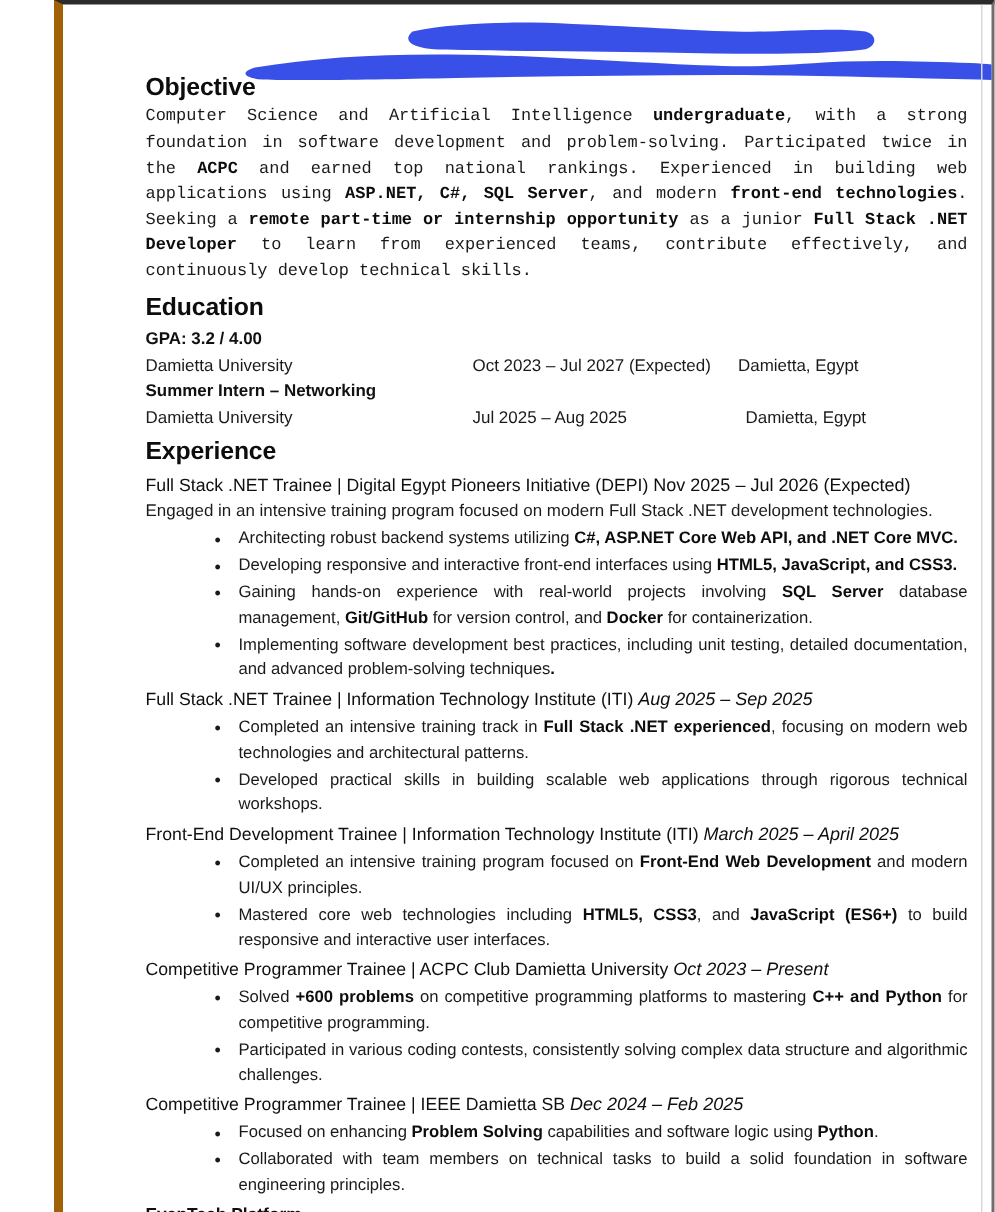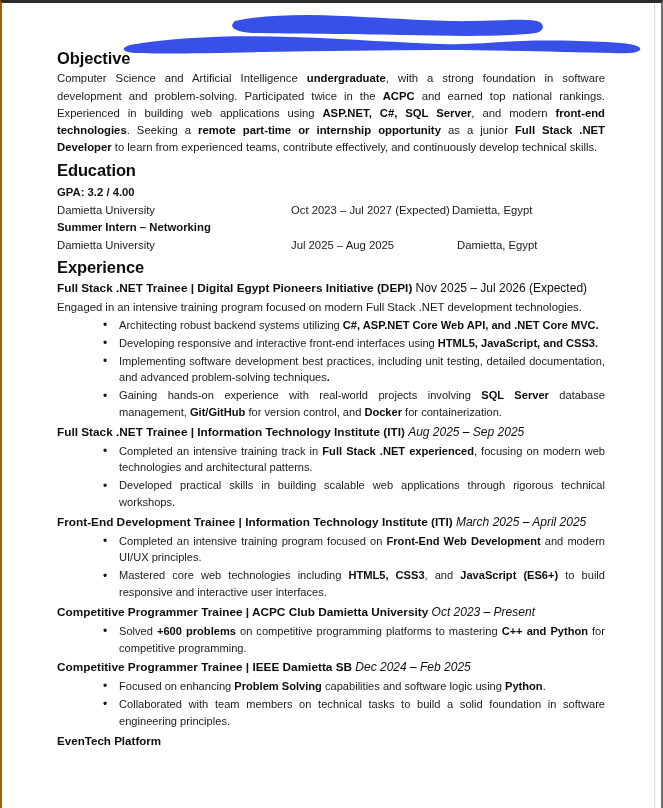--- a/index.html
+++ b/index.html
@@ -15,23 +15,24 @@
     overflow: hidden;
     position: relative;
   }
 
   
   #page {
     position: absolute;
     inset: 0;
     background: #ffffff;
     border-top: 3px solid #2b2b2b;
-    border-left: 2px solid #a16207;
+    border-left: 6px solid #a16207;
     border-right: 2px solid #6e6e6e;
     overflow: hidden;
+    margin-left: 36px;
   }
   #page::after {
     
     content: "";
     position: absolute;
     top: 0; right: 6px; bottom: 0;
     width: 1px;
     background: #d8d8d8;
     pointer-events: none;
   }
@@ -62,49 +63,50 @@
     color: #0d0d0d;
   }
   h2.section:first-child { margin-top: 0; }
 
   p.para {
     font-size: 11.3px;
     line-height: 1.52;
     margin: 0 0 1px 0;
     text-align: justify;
     color: #1a1a1a;
+    font-family: Liberation Mono, monospace;
   }
 
   .edu-line {
     font-size: 11.3px;
     line-height: 1.62;
     color: #1a1a1a;
     position: relative;
     height: 17px;
   }
   .edu-line .c1 { position: absolute; left: 0;     white-space: nowrap; }
-  .edu-line .c2 { position: absolute; left: 234px; white-space: nowrap; }
+  .edu-line .c2 { position: absolute; left: 218px; white-space: nowrap; }
   .edu-line .c3 { position: absolute; left: 395px; white-space: nowrap; }
   .edu-line.shift .c3 { left: 400px; }
 
   .sub-bold {
     font-size: 11.3px;
     font-weight: bold;
     line-height: 1.6;
     color: #111;
     margin: 0;
   }
 
   .role {
     font-size: 11.8px;
     line-height: 1.55;
     margin: 2px 0 0 0;
     color: #0f0f0f;
   }
-  .role .title { font-weight: bold; }
+  .role .title { font-weight: normal; }
   .role .dates { font-weight: normal; font-size: 12px; }
   .role .dates.ital { font-style: italic; }
 
   .role-desc {
     font-size: 11.3px;
     line-height: 1.5;
     margin: 1px 0 0 0;
     color: #1a1a1a;
   }
 
@@ -180,36 +182,37 @@
       <span class="c3">Damietta, Egypt</span>
     </div>
 
     <h2 class="section">Experience</h2>
     <div>
         <p class="role"><span class="title">Full Stack .NET Trainee | Digital Egypt Pioneers Initiative (DEPI)</span> <span class="dates">Nov 2025 – Jul 2026 (Expected)</span></p>
         <p class="role-desc">Engaged in an intensive training program focused on modern Full Stack .NET development technologies.</p>
         <ul class="bullets">
           <li><span>Architecting robust backend systems utilizing </span><b>C#, ASP.NET Core Web API, and .NET Core MVC.</b></li>
           <li><span>Developing responsive and interactive front-end interfaces using </span><b>HTML5, JavaScript, and CSS3.</b></li>
+          <li><span>Gaining hands-on experience with real-world projects involving </span><b>SQL Server</b><span> database management, </span><b>Git/GitHub</b><span> for version control, and </span><b>Docker</b><span> for containerization.</span></li>
           <li><span>Implementing software development best practices, including unit testing, detailed documentation, and advanced problem-solving techniques</span><b>.</b></li>
-          <li><span>Gaining hands-on experience with real-world projects involving </span><b>SQL Server</b><span> database management, </span><b>Git/GitHub</b><span> for version control, and </span><b>Docker</b><span> for containerization.</span></li>
         </ul>
         <p class="role"><span class="title">Full Stack .NET Trainee | Information Technology Institute (ITI)</span> <span class="dates ital">Aug 2025 – Sep 2025</span></p>
         <ul class="bullets">
           <li><span>Completed an intensive training track in </span><b>Full Stack .NET experienced</b><span>, focusing on modern web technologies and architectural patterns.</span></li>
           <li><span>Developed practical skills in building scalable web applications through rigorous technical workshops.</span></li>
         </ul>
         <p class="role"><span class="title">Front-End Development Trainee | Information Technology Institute (ITI)</span> <span class="dates ital">March 2025 – April 2025</span></p>
         <ul class="bullets">
           <li><span>Completed an intensive training program focused on </span><b>Front-End Web Development</b><span> and modern UI/UX principles.</span></li>
           <li><span>Mastered core web technologies including </span><b>HTML5, CSS3</b><span>, and </span><b>JavaScript (ES6+)</b><span> to build responsive and interactive user interfaces.</span></li>
         </ul>
         <p class="role"><span class="title">Competitive Programmer Trainee | ACPC Club Damietta University</span> <span class="dates ital">Oct 2023 – Present</span></p>
         <ul class="bullets">
           <li><span>Solved </span><b>+600 problems</b><span> on competitive programming platforms to mastering </span><b>C++ and Python</b><span> for competitive programming.</span></li>
+          <li><span>Participated in various coding contests, consistently solving complex data structure and algorithmic challenges.</span></li>
         </ul>
         <p class="role"><span class="title">Competitive Programmer Trainee | IEEE Damietta SB</span> <span class="dates ital">Dec 2024 – Feb 2025</span></p>
         <ul class="bullets">
           <li><span>Focused on enhancing </span><b>Problem Solving</b><span> capabilities and software logic using </span><b>Python</b><span>.</span></li>
           <li><span>Collaborated with team members on technical tasks to build a solid foundation in software engineering principles.</span></li>
         </ul>
       </div>
 
     <div>
         <p class="proj-name">EvenTech Platform</p>

